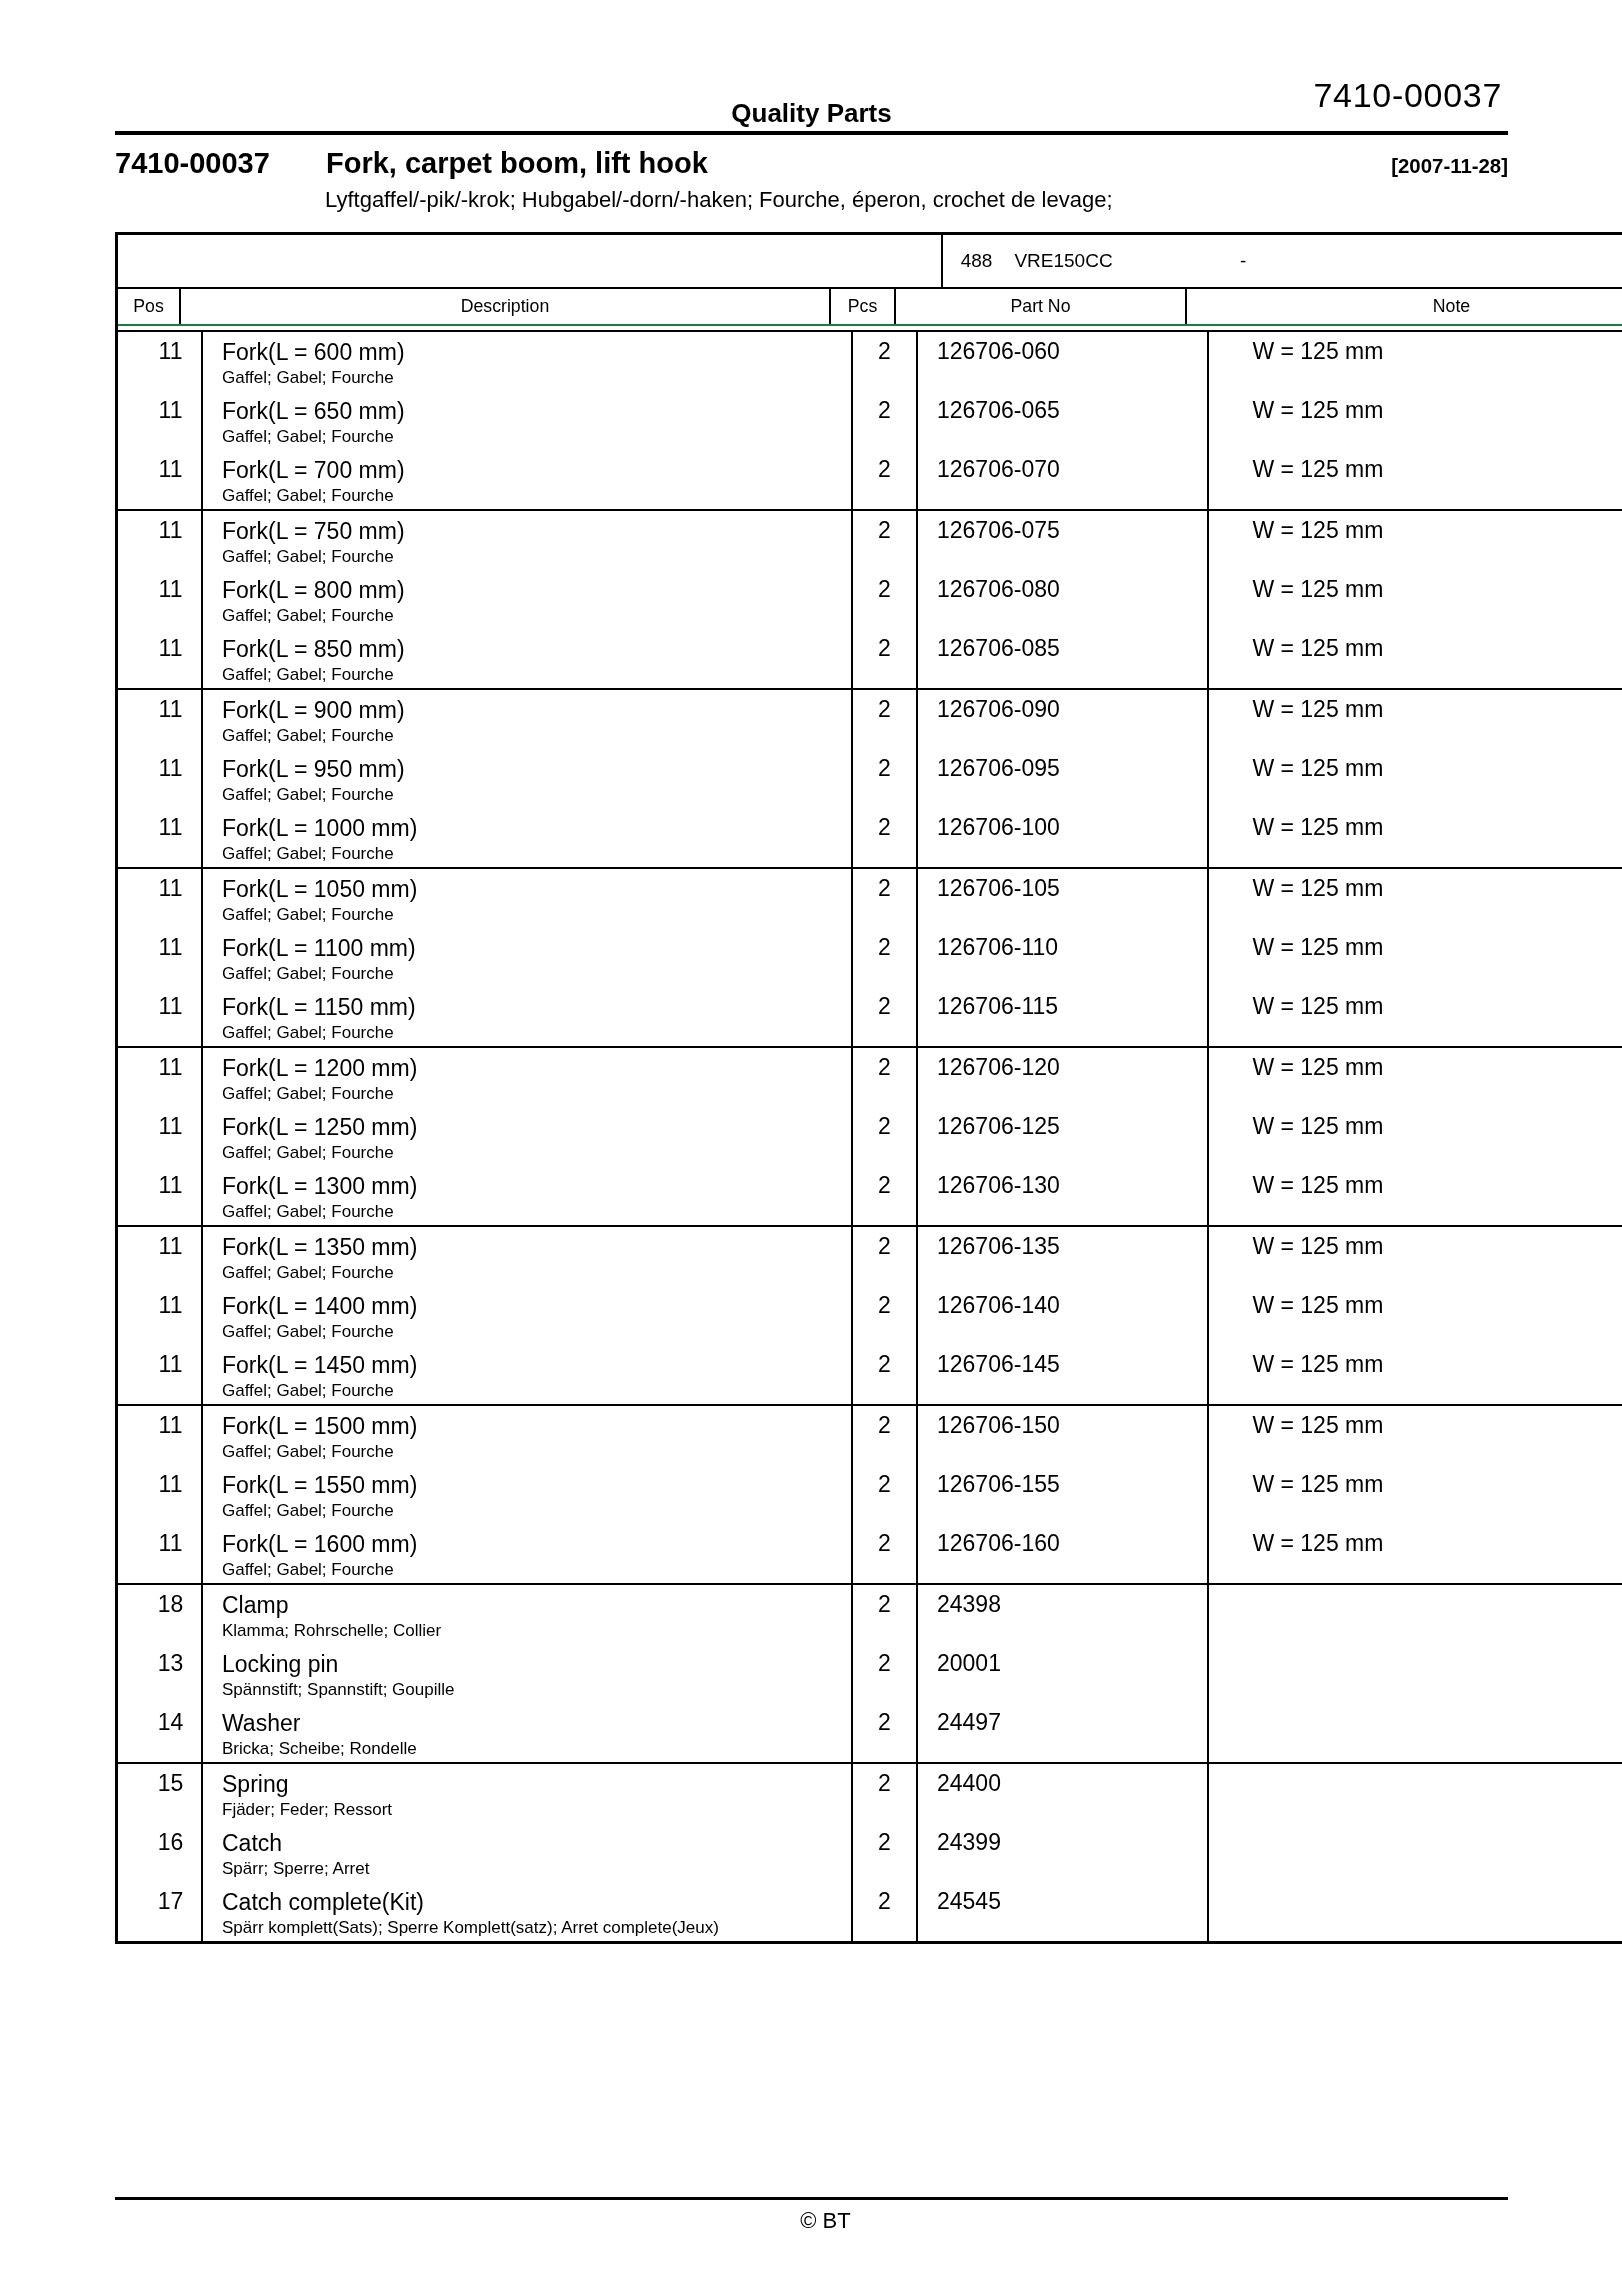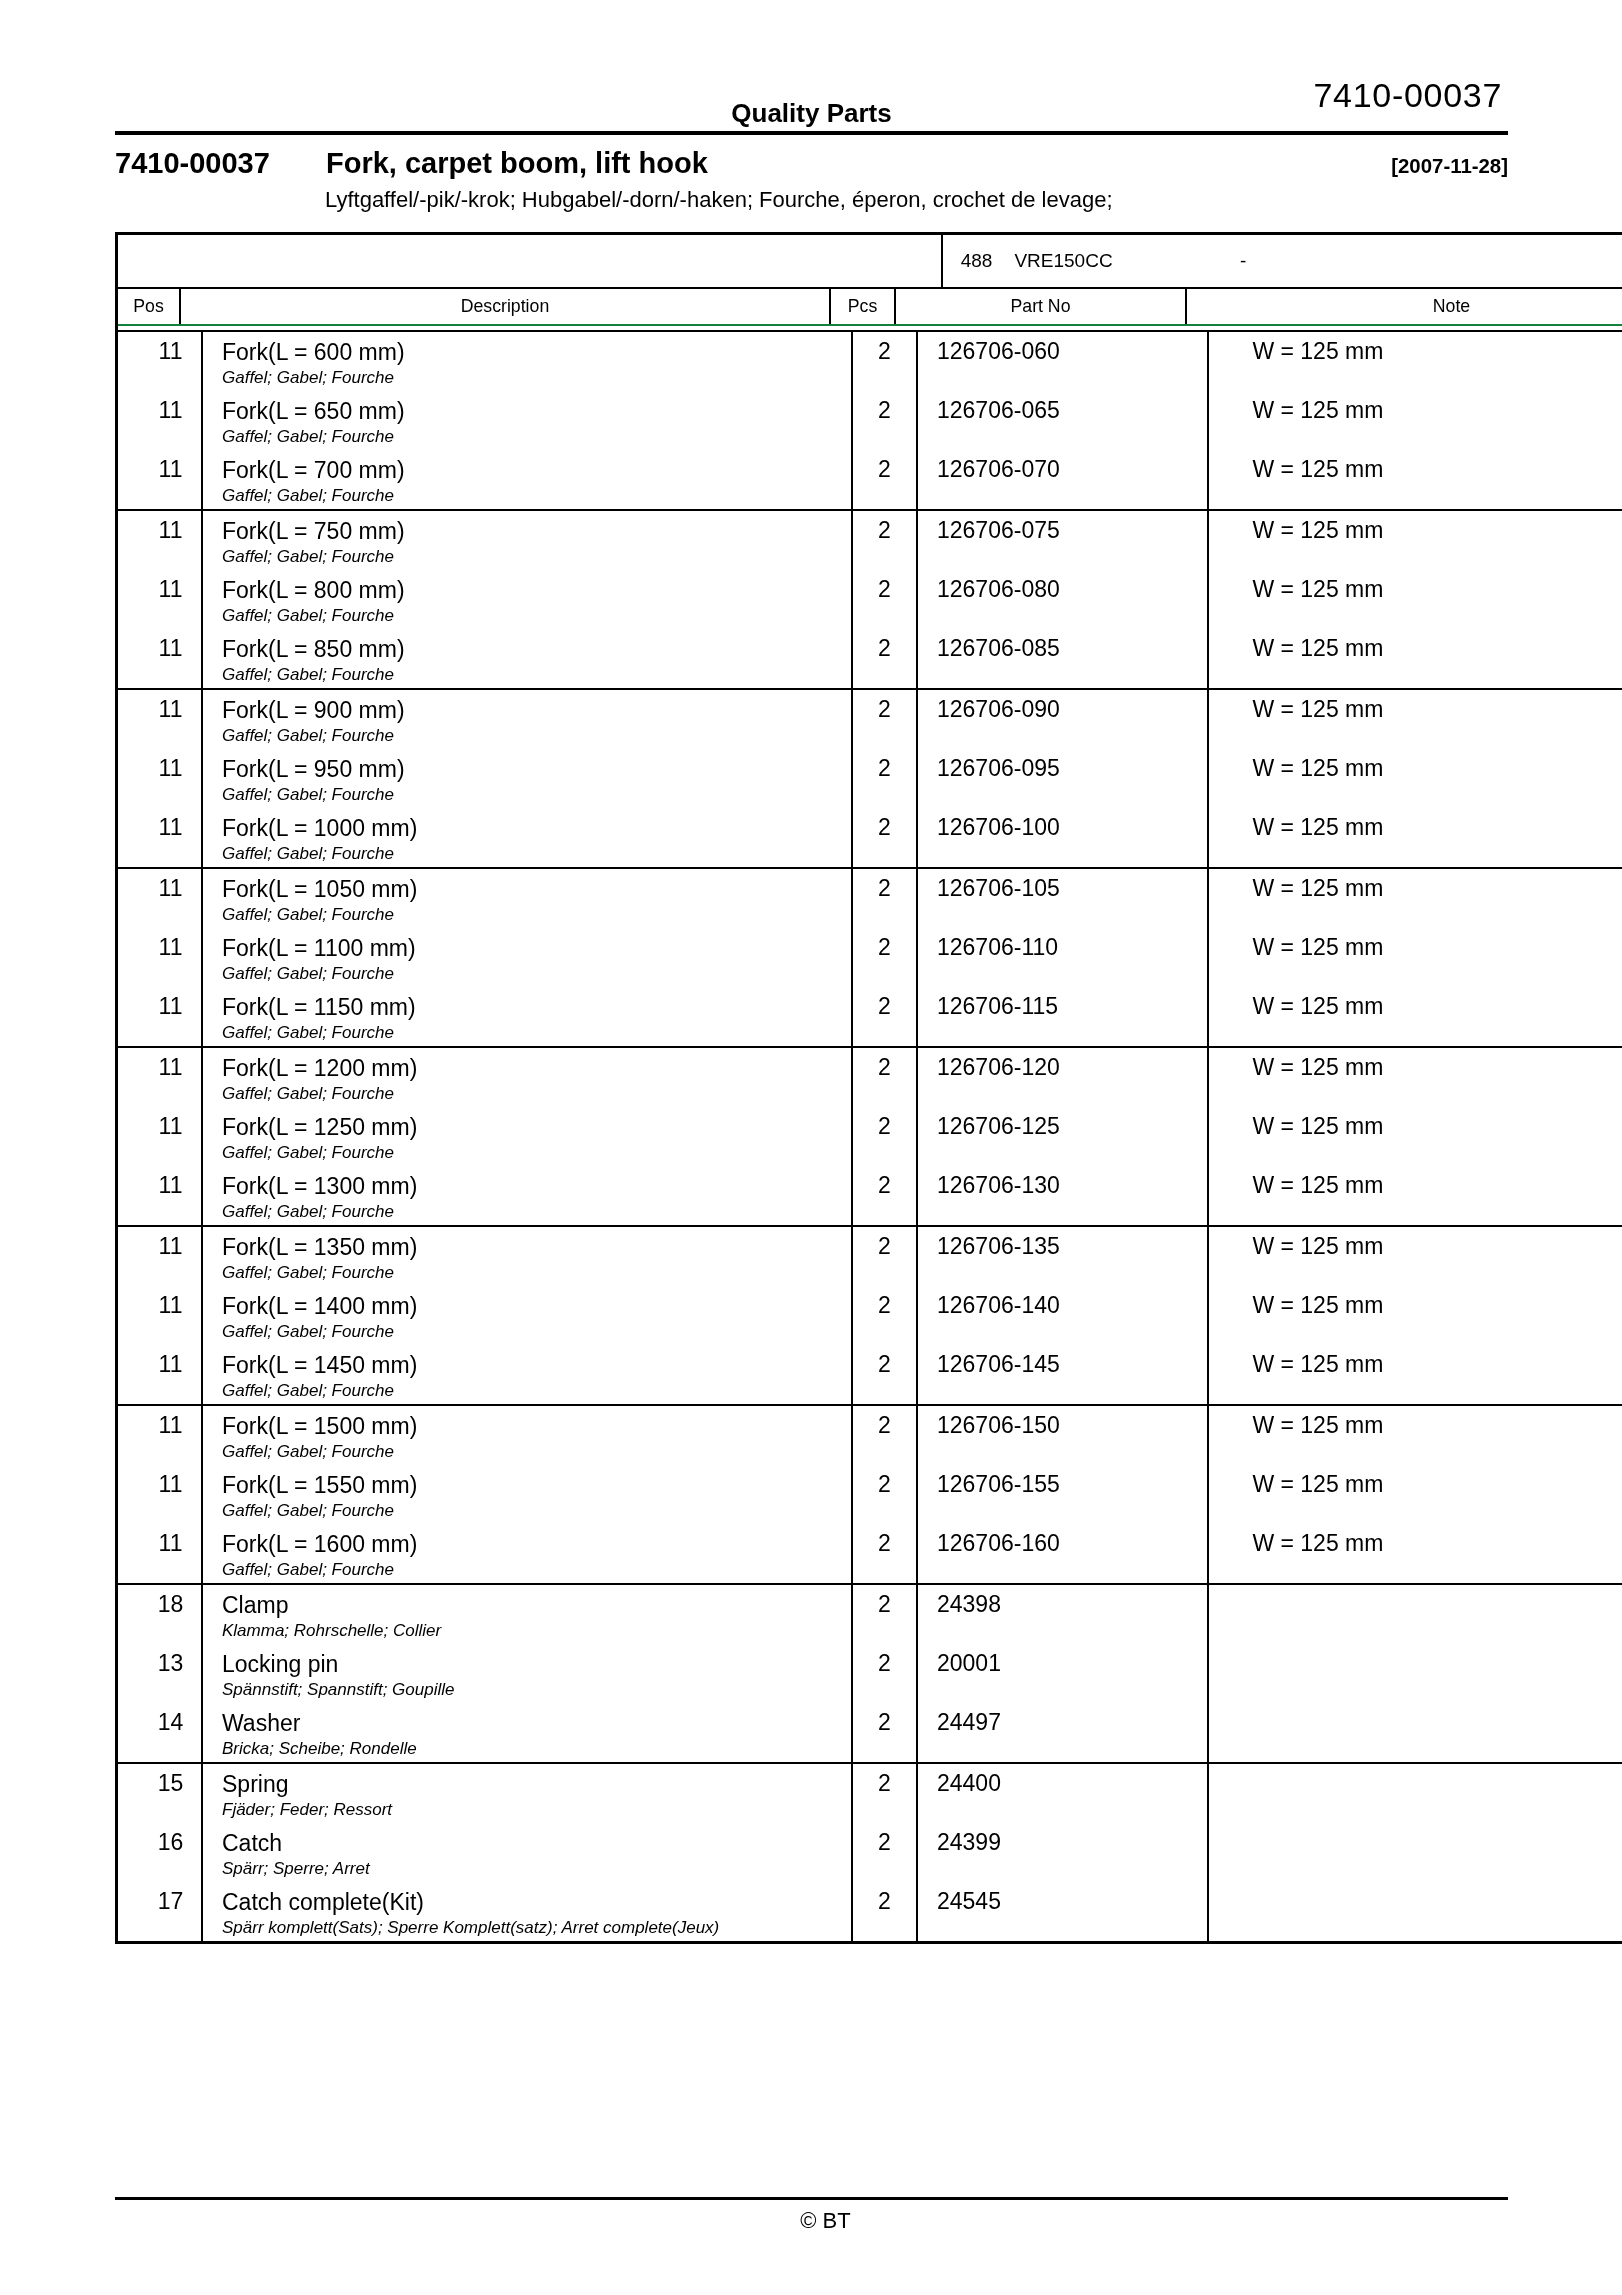--- a/index.html
+++ b/index.html
@@ -65,21 +65,21 @@
   .cols > div:not(:last-child){border-right:2px solid #000;}
   .header-gap{height:4.1px;border-bottom:2.7px solid #000;}
   .group{border-bottom:2.7px solid #000;}
   .group:last-child{border-bottom:none;}
   .row{min-height:59px;padding-left:22px;}
   .cell{box-sizing:border-box;}
   .cell:not(:last-child){border-right:2px solid #000;}
   .c-pos{text-align:center;font-size:23px;padding-top:5.5px;}
   .c-desc{padding:5.5px 6.8px 0 19px;}
   .desc-main{font-size:23px;line-height:29px;}
-  .desc-sub{font-size:17px;line-height:21px;margin-top:0.7px;font-style:italic;}
+  .desc-sub{font-size:17px;line-height:21px;margin-top:0.7px;}
   .c-pcs{text-align:center;font-size:23px;padding-top:5.5px;}
   .c-part{font-size:23px;padding:5.5px 0 0 19px;}
   .c-note{font-size:23px;padding:5.5px 0 0 16.4px;margin-left:27px;}
   
   .footer-rule{position:absolute;top:2197px;left:115px;width:1393px;height:3.4px;background:#000;}
   .footer-text{
     position:absolute;top:2208px;left:129px;width:1393px;
     text-align:center;font-size:22px;
   }
 </style>

